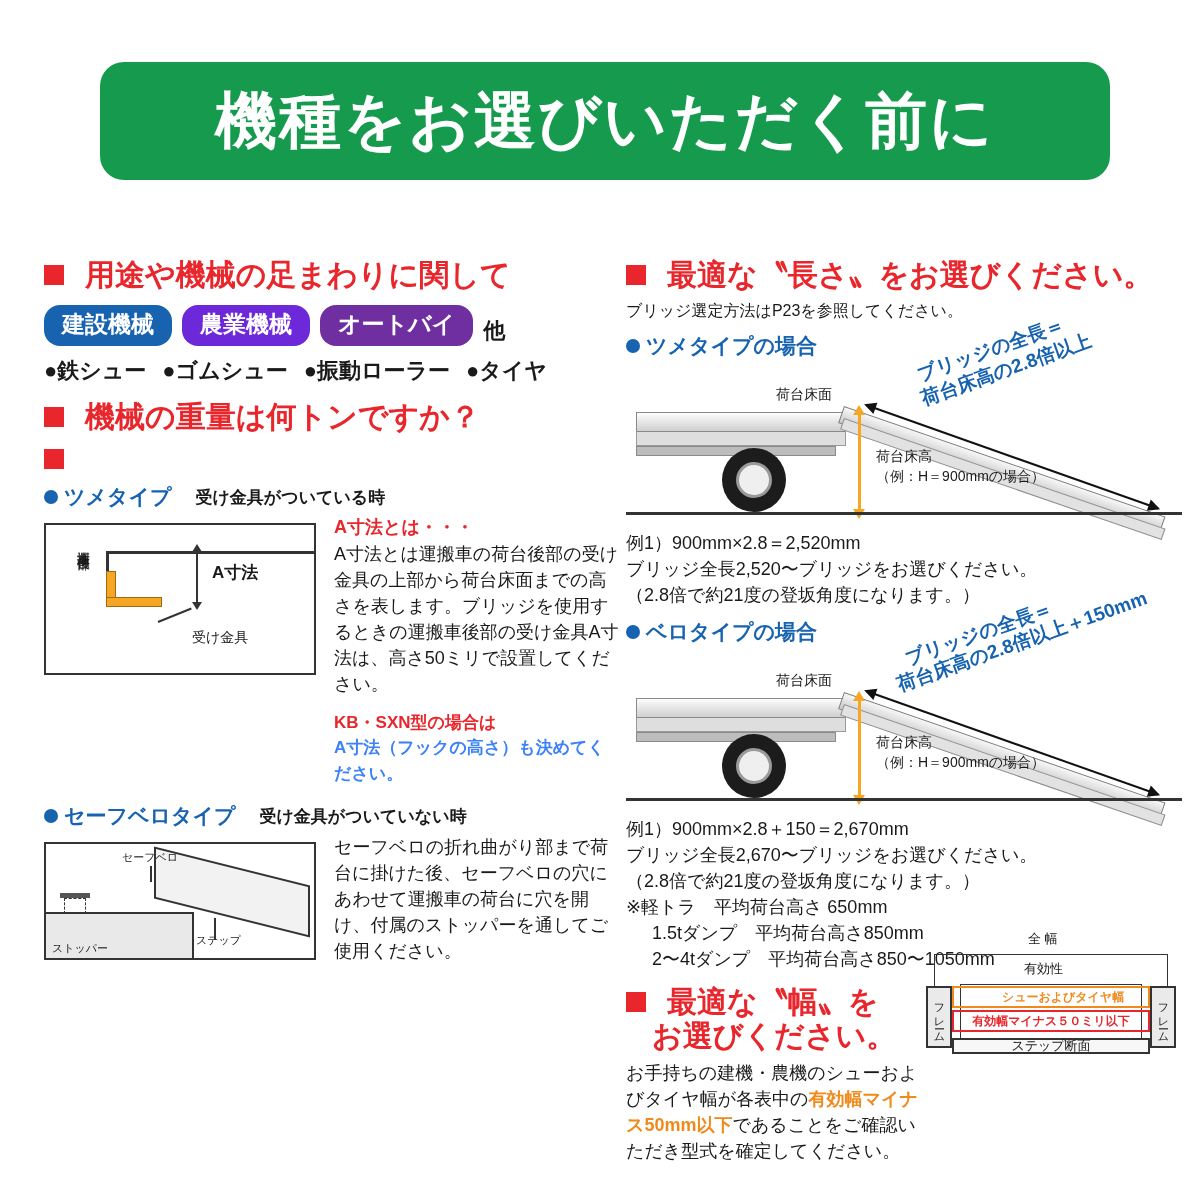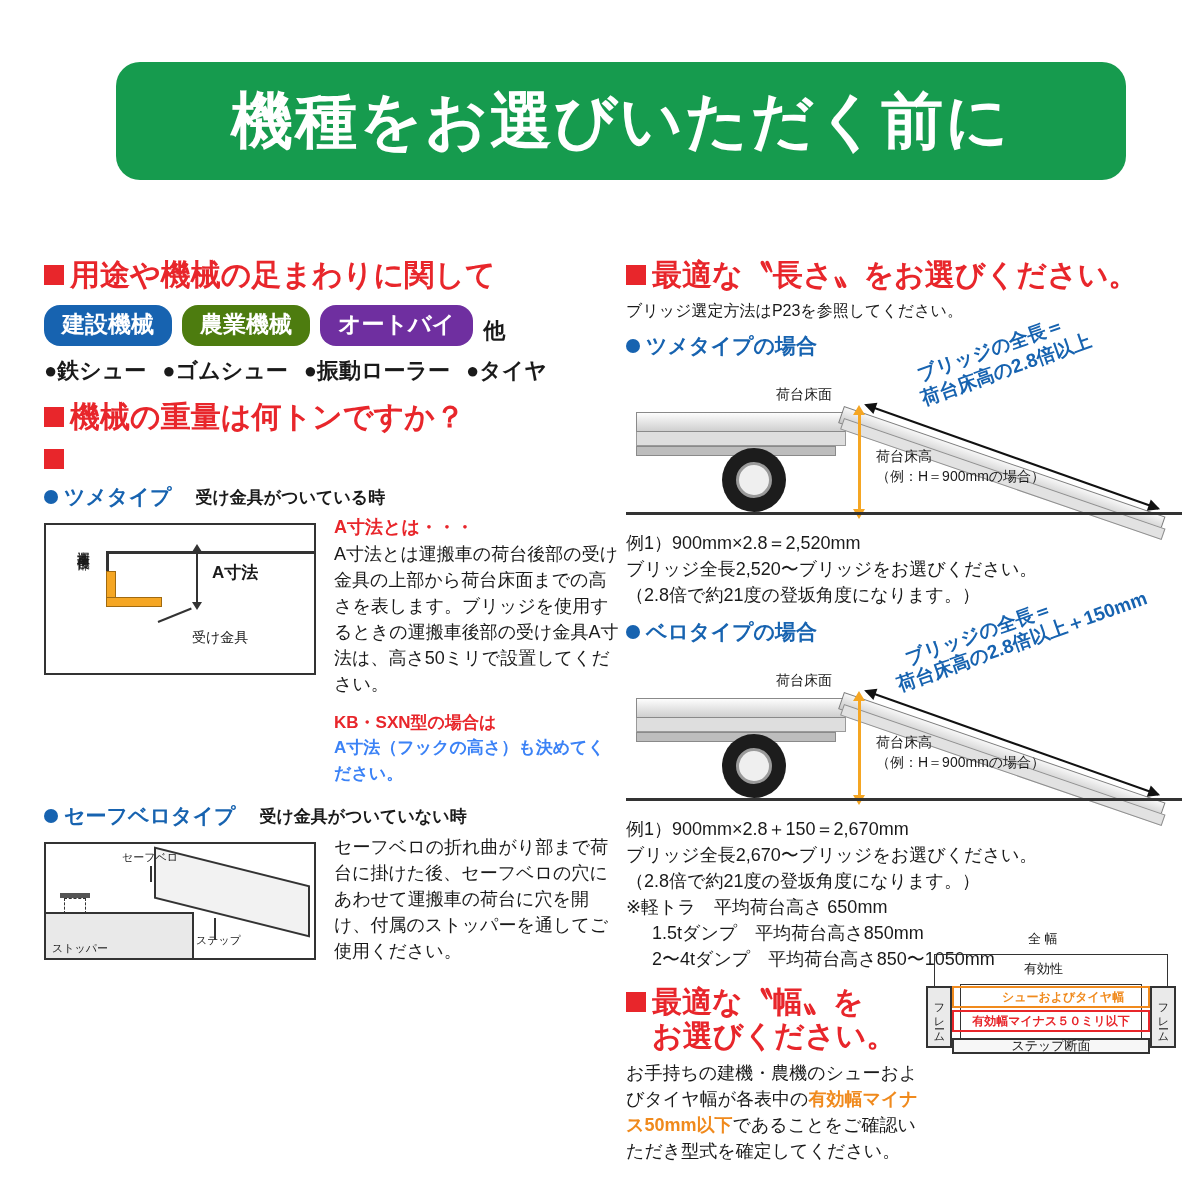--- a/index.html
+++ b/index.html
@@ -8,21 +8,21 @@
     background: #ffffff;
     font-family: "Liberation Sans", "DejaVu Sans", sans-serif;
     color: #1a1a1a;
     position: relative;
     overflow: hidden;
   }
 
   
   .banner {
     position: absolute;
-    left: 116px; top: 62px;
+    left: 100px; top: 62px;
     width: 1010px; height: 118px;
     background: #169b4e;
     border-radius: 24px;
     display: flex; align-items: center; justify-content: center;
   }
   .banner-title {
     color: #ffffff;
     font-size: 62px;
     font-weight: bold;
     letter-spacing: 2px;
@@ -34,21 +34,21 @@
   .col-right { position: absolute; left: 626px; top: 258px; width: 556px; }
 
   
   .red-head {
     color: #e8262b;
     font-weight: bold;
     font-size: 30px;
     line-height: 1.15;
     display: flex;
     align-items: flex-start;
-    gap: 6px;
+    gap: 21px;
   }
   .red-head .sq {
     display: inline-block;
     width: 20px; height: 20px;
     background: #e8262b;
     margin-top: 7px;
     flex: 0 0 auto;
   }
   .blue-head {
     color: #1763b0;
@@ -65,21 +65,21 @@
   .pill-row { display: flex; align-items: flex-end; gap: 10px; margin-top: 12px; }
   .pill {
     border-radius: 16px;
     color: #fff;
     font-weight: bold;
     font-size: 23px;
     padding: 4px 18px 6px;
     white-space: nowrap;
   }
   .pill.blue   { background: #1763b0; }
-  .pill.green  { background: #4d7c0f; }
+  .pill.green  { background: #6d28d9; }
   .pill.purple { background: #6f2fa0; }
   .pill-other { font-size: 22px; font-weight: bold; color: #1a1a1a; }
 
   .bullet-row { display: flex; gap: 16px; margin-top: 10px; font-size: 22px; font-weight: bold; }
   .bullet-row span { white-space: nowrap; }
 
   
   .body-text { font-size: 18px; line-height: 1.45; }
   .small-text { font-size: 16px; line-height: 1.45; }
   .note-red { color: #e8262b; font-weight: bold; font-size: 17px; line-height: 1.5; }

